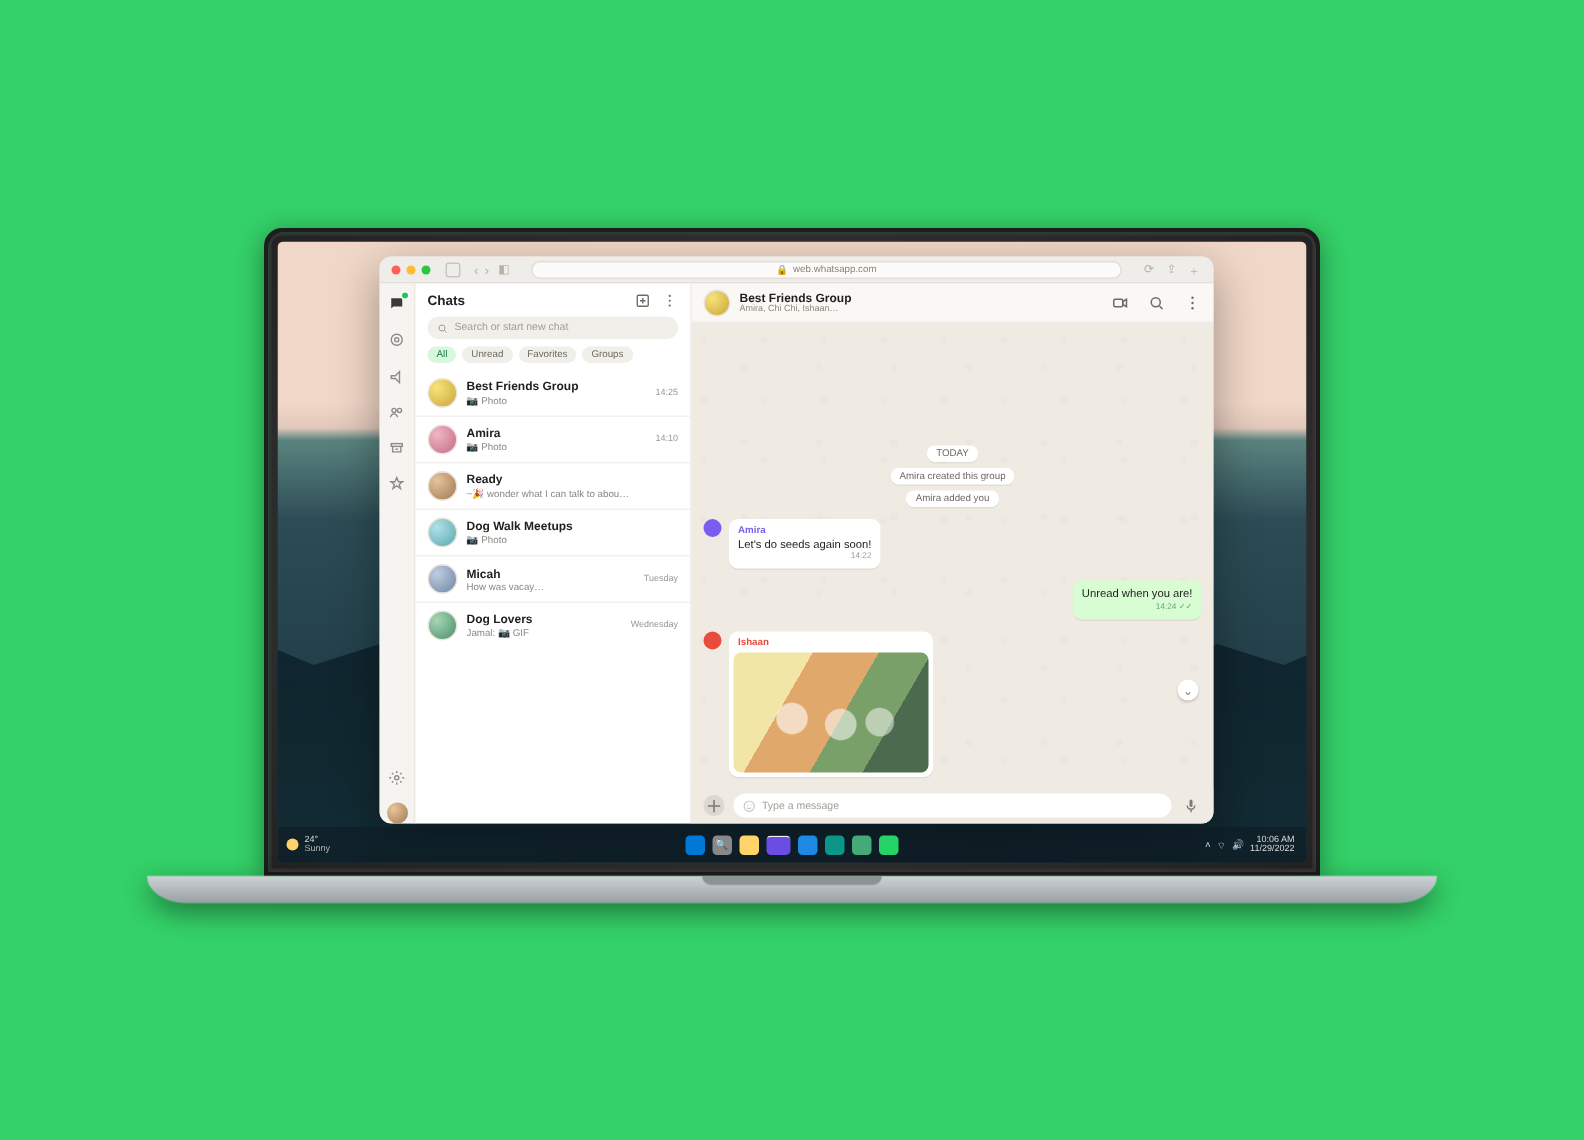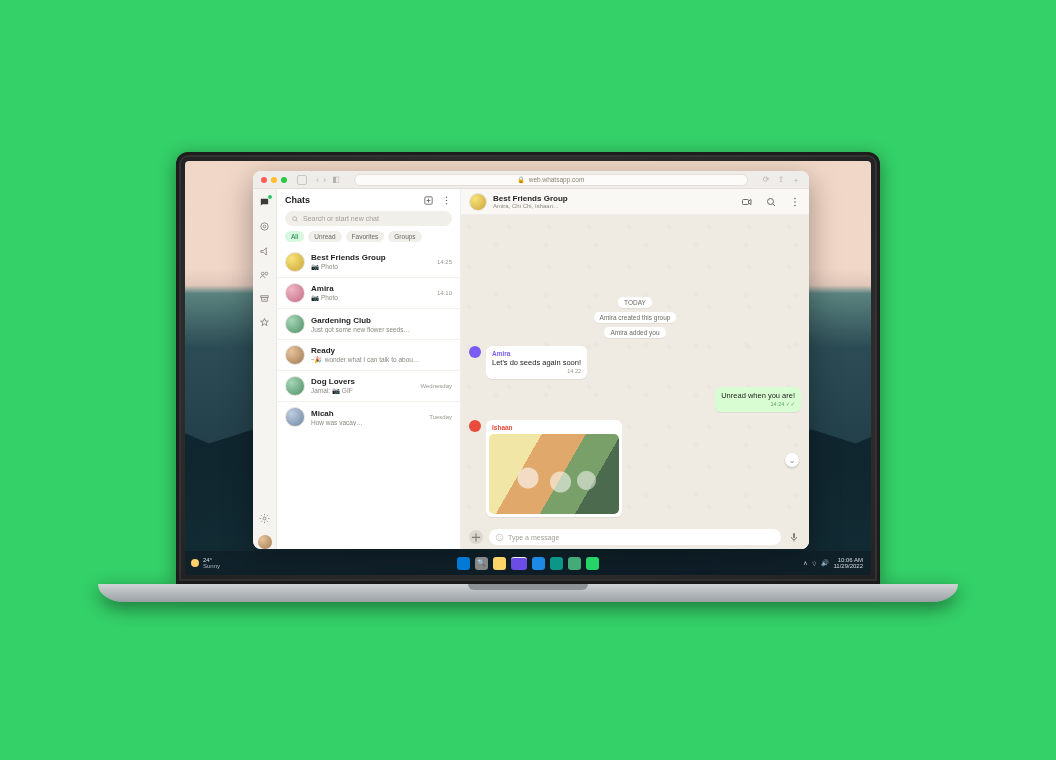--- a/index.html
+++ b/index.html
@@ -251,57 +251,57 @@
                   <div class="avatar g3"></div>
                   <div class="cmid">
                     <div class="cname">Amira</div>
                     <div class="csub">📷 Photo</div>
                   </div>
                   <div class="cright">
                     <div class="time">14:10</div>
                   </div>
                 </div>
                 <div class="chat">
-                  <div class="avatar g2"></div>
-                  <div class="cmid">
-                    <div class="cname">Gardening Club</div>
-                    <div class="csub">Just got some new flower seeds…</div>
-                  </div>
-                  <div class="cright">
-                    <div class="time"></div>
-                  </div>
-                </div>
-                <div class="chat">
                   <div class="avatar g5"></div>
                   <div class="cmid">
                     <div class="cname">Ready</div>
                     <div class="csub">~🎉 wonder what I can talk to abou…</div>
                   </div>
                   <div class="cright">
                     <div class="time"></div>
                   </div>
                 </div>
                 <div class="chat">
+                  <div class="avatar g6"></div>
+                  <div class="cmid">
+                    <div class="cname">Dog Walk Meetups</div>
+                    <div class="csub">📷 Photo</div>
+                  </div>
+                  <div class="cright">
+                    <div class="time"></div>
+                  </div>
+                </div>
+                <div class="chat">
+                  <div class="avatar g4"></div>
+                  <div class="cmid">
+                    <div class="cname">Micah</div>
+                    <div class="csub">How was vacay…</div>
+                  </div>
+                  <div class="cright">
+                    <div class="time">Tuesday</div>
+                  </div>
+                </div>
+                <div class="chat">
                   <div class="avatar g2"></div>
                   <div class="cmid">
                     <div class="cname">Dog Lovers</div>
                     <div class="csub">Jamal: 📷 GIF</div>
                   </div>
                   <div class="cright">
                     <div class="time">Wednesday</div>
-                  </div>
-                </div>
-                <div class="chat">
-                  <div class="avatar g4"></div>
-                  <div class="cmid">
-                    <div class="cname">Micah</div>
-                    <div class="csub">How was vacay…</div>
-                  </div>
-                  <div class="cright">
-                    <div class="time">Tuesday</div>
                   </div>
                 </div>
               </div>
           </div>
 
           <div class="conv">
             <div class="convhead">
               <div class="avatar g1"></div>
               <div class="cttl">
                 <div class="t">Best Friends Group</div>

